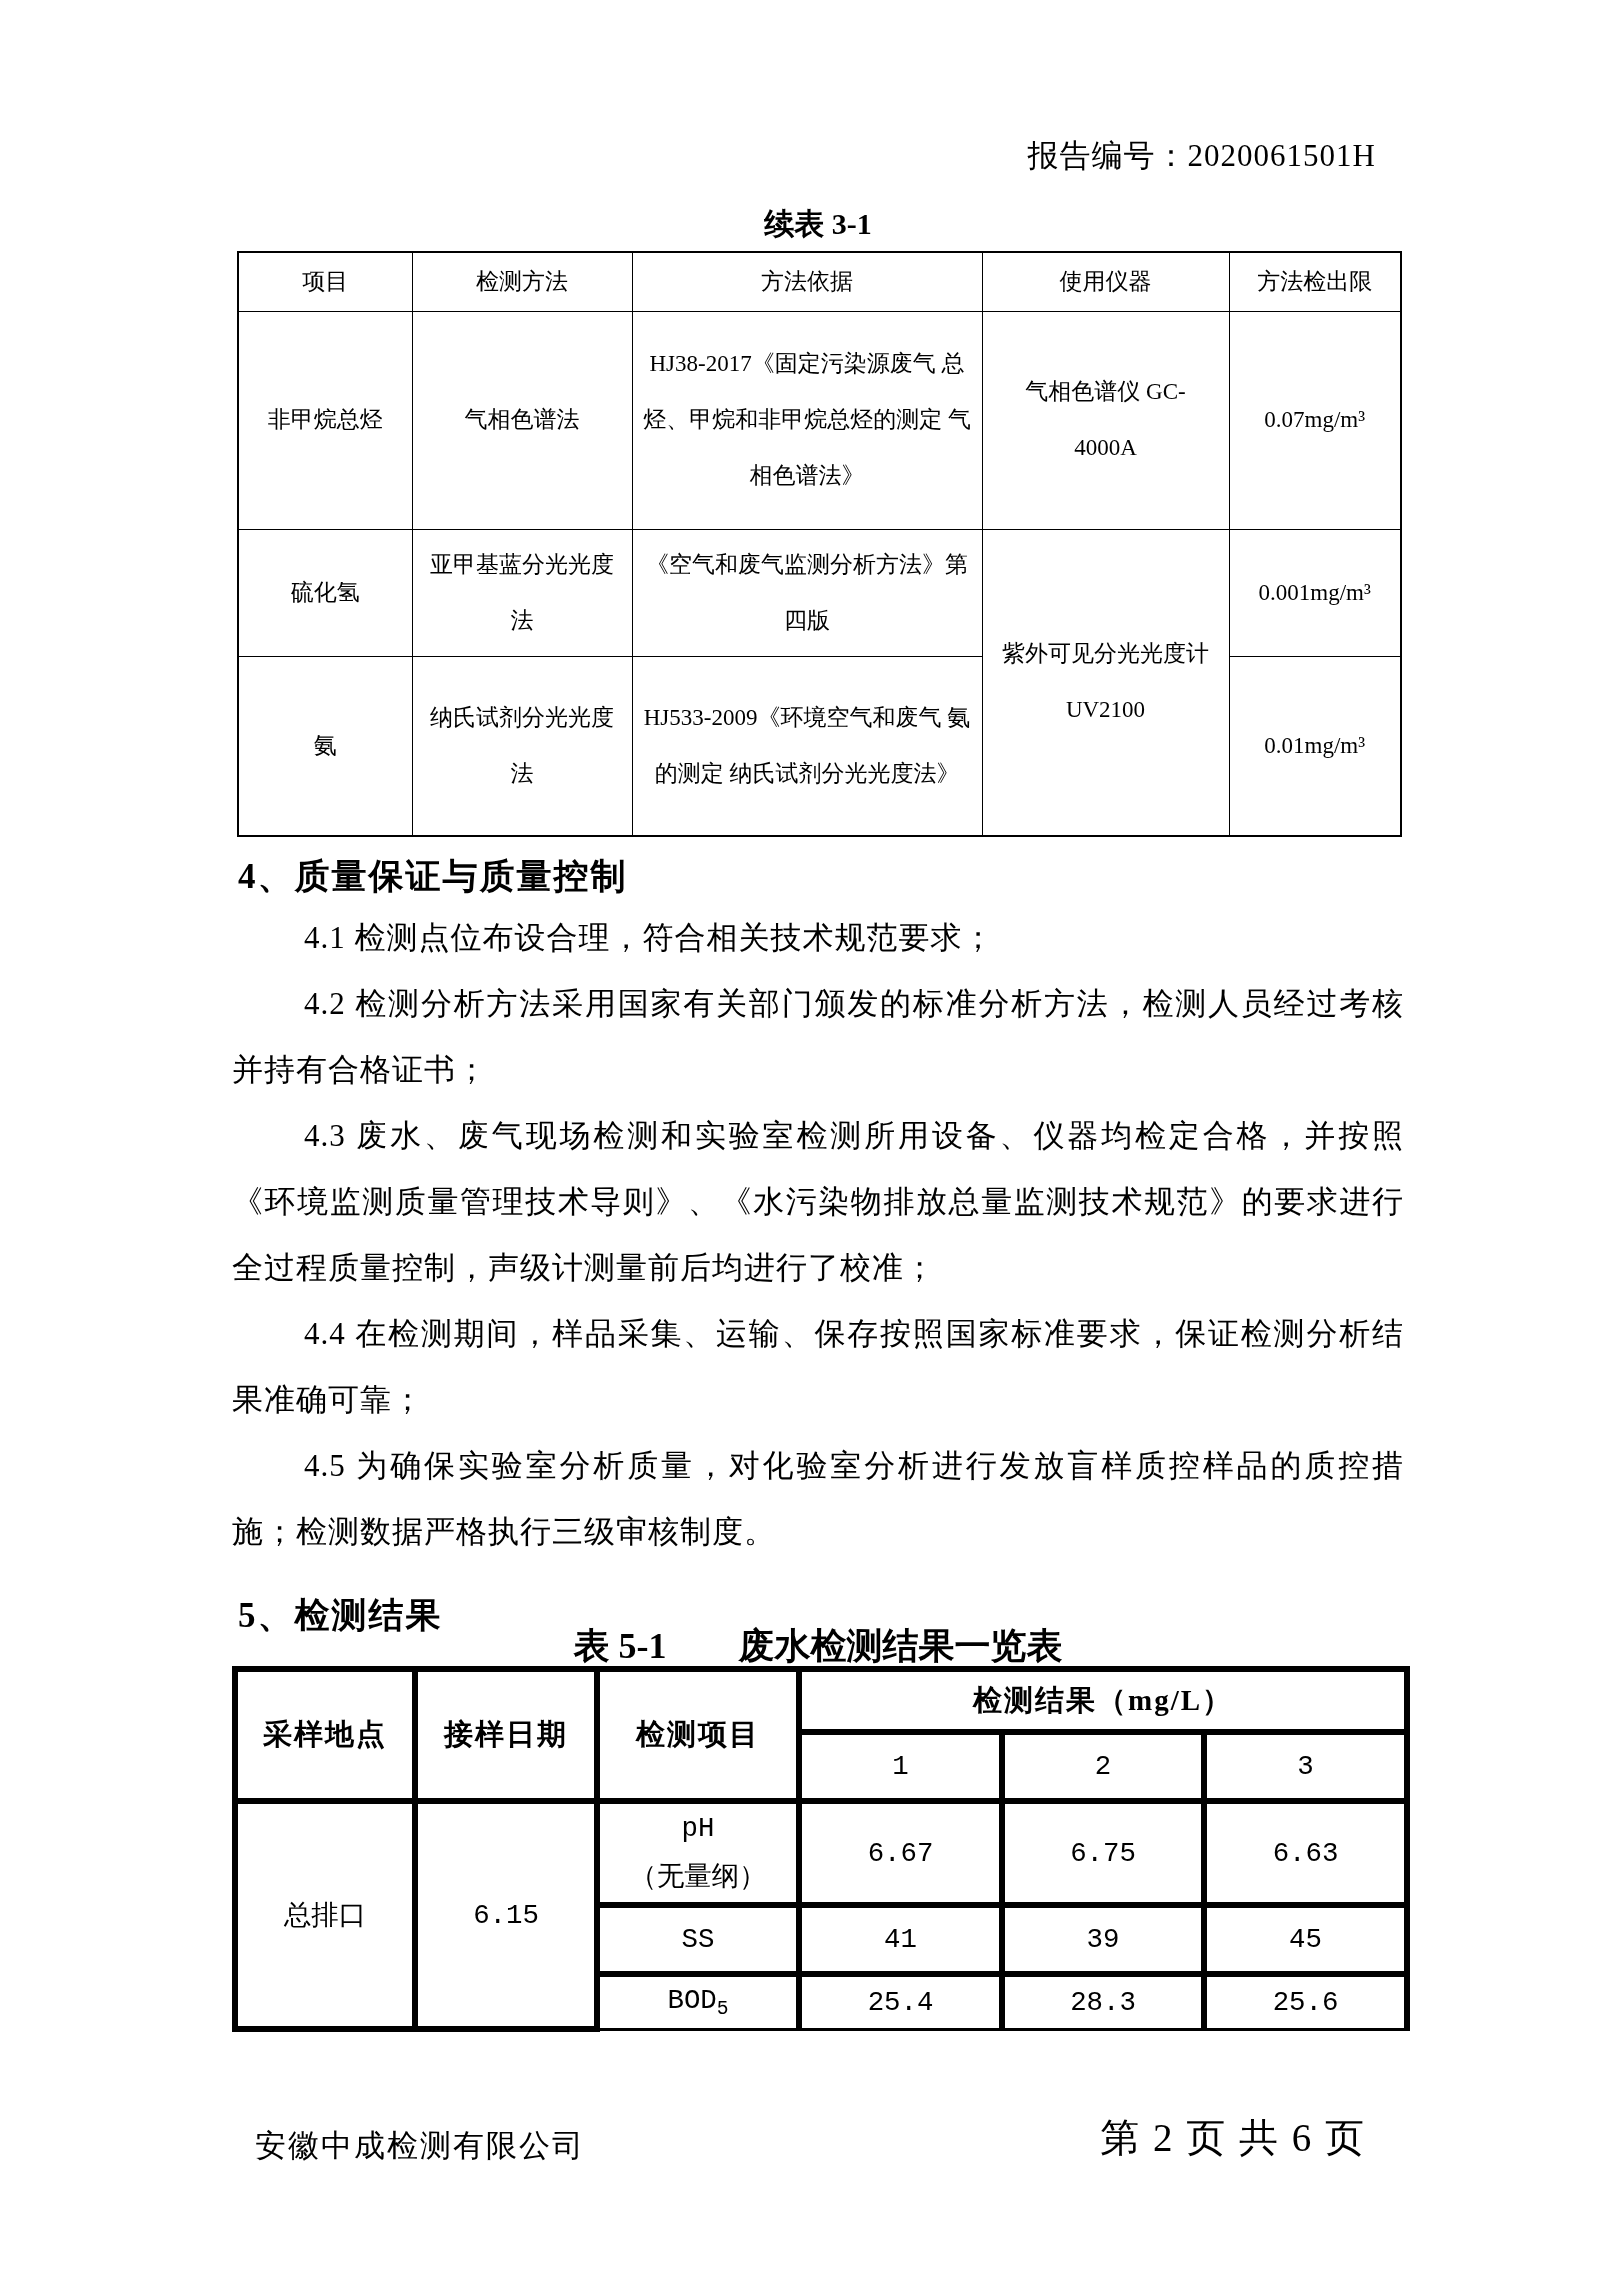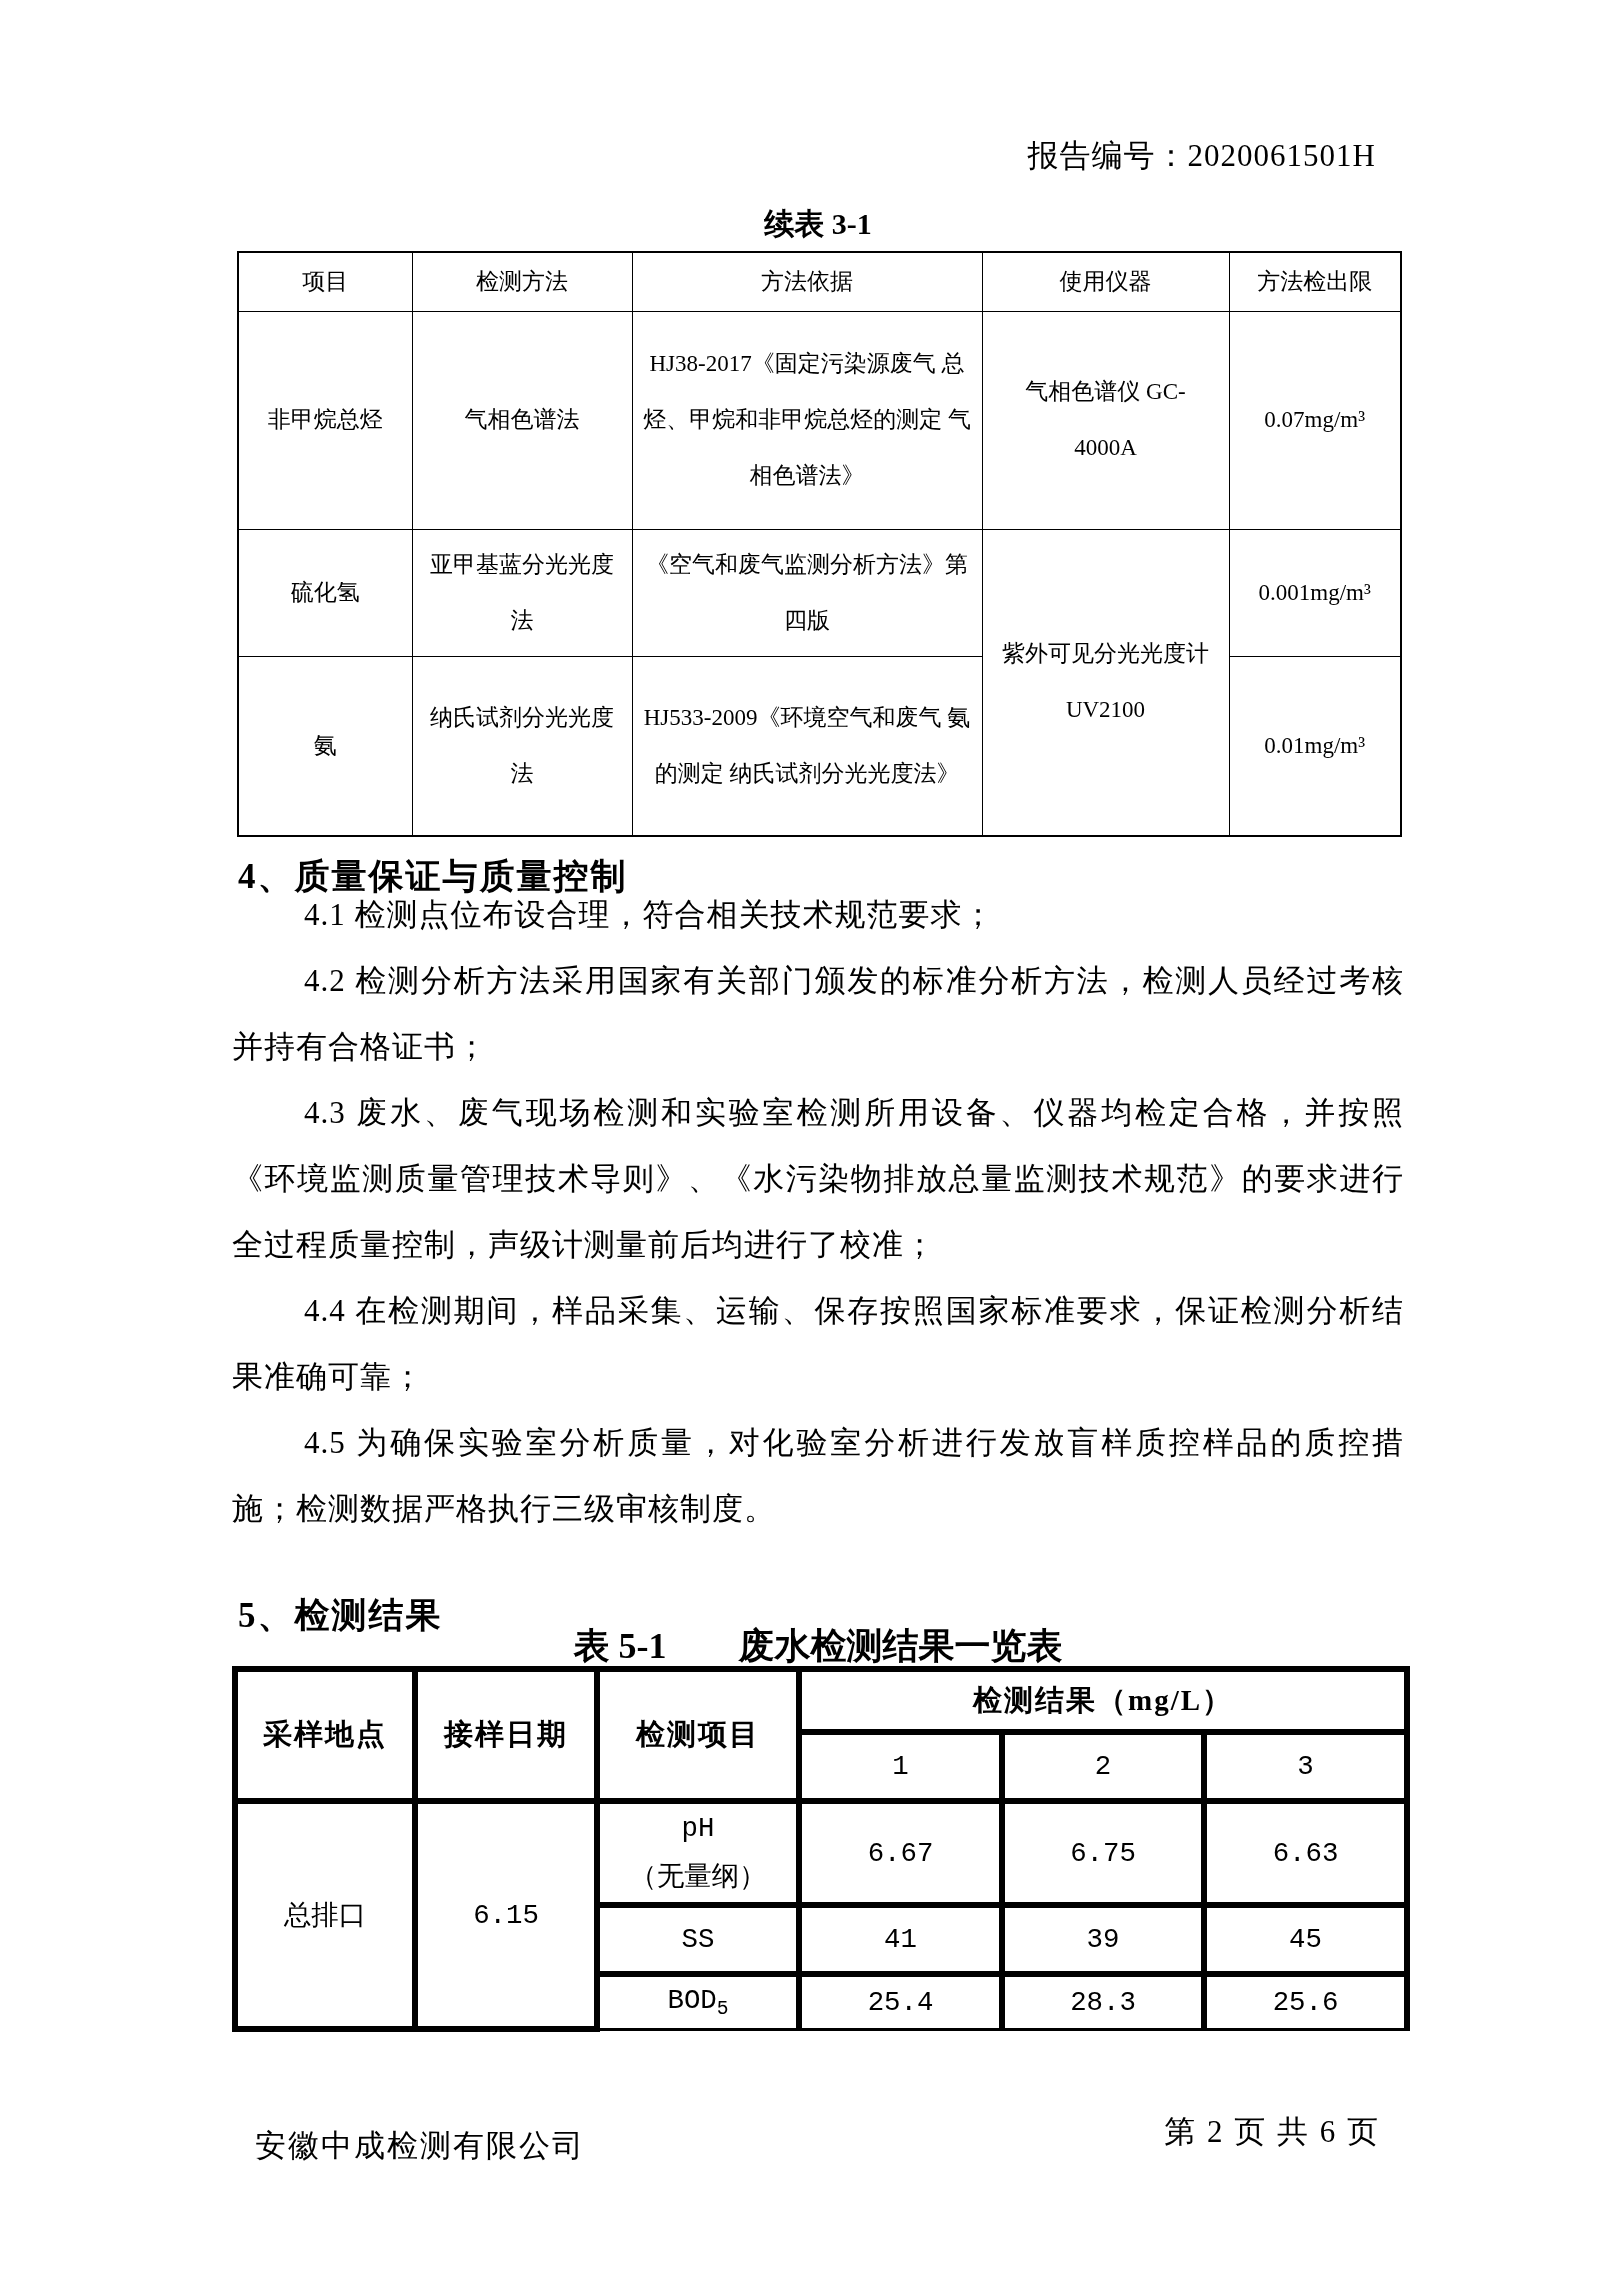--- a/index.html
+++ b/index.html
@@ -53,21 +53,21 @@
     position: absolute;
     left: 238px;
     font-size: 35px;
     font-weight: bold;
     letter-spacing: 2px;
   }
   .sec4-heading { top: 853px; }
   .sec5-heading { top: 1592px; }
   .paras {
     position: absolute;
-    top: 882px;
+    top: 905px;
     left: 232px;
     width: 1172px;
     font-size: 31px;
   }
   .paras p {
     line-height: 66px;
     text-indent: 72px;
     text-align: justify;
     letter-spacing: 1px;
   }
@@ -105,22 +105,22 @@
   .footer-company {
     position: absolute;
     top: 2125px;
     left: 255px;
     font-size: 31px;
     letter-spacing: 2px;
   }
   .footer-page {
     position: absolute;
     top: 2111px;
-    right: 241px;
-    font-size: 31px;
+    right: 255px;
+    font-size: 39px;
     letter-spacing: 2px;
   }
 </style>
 </head>
 <body>
 
 <div class="page">
 
   <div class="report-no">报告编号：2020061501H</div>
 

